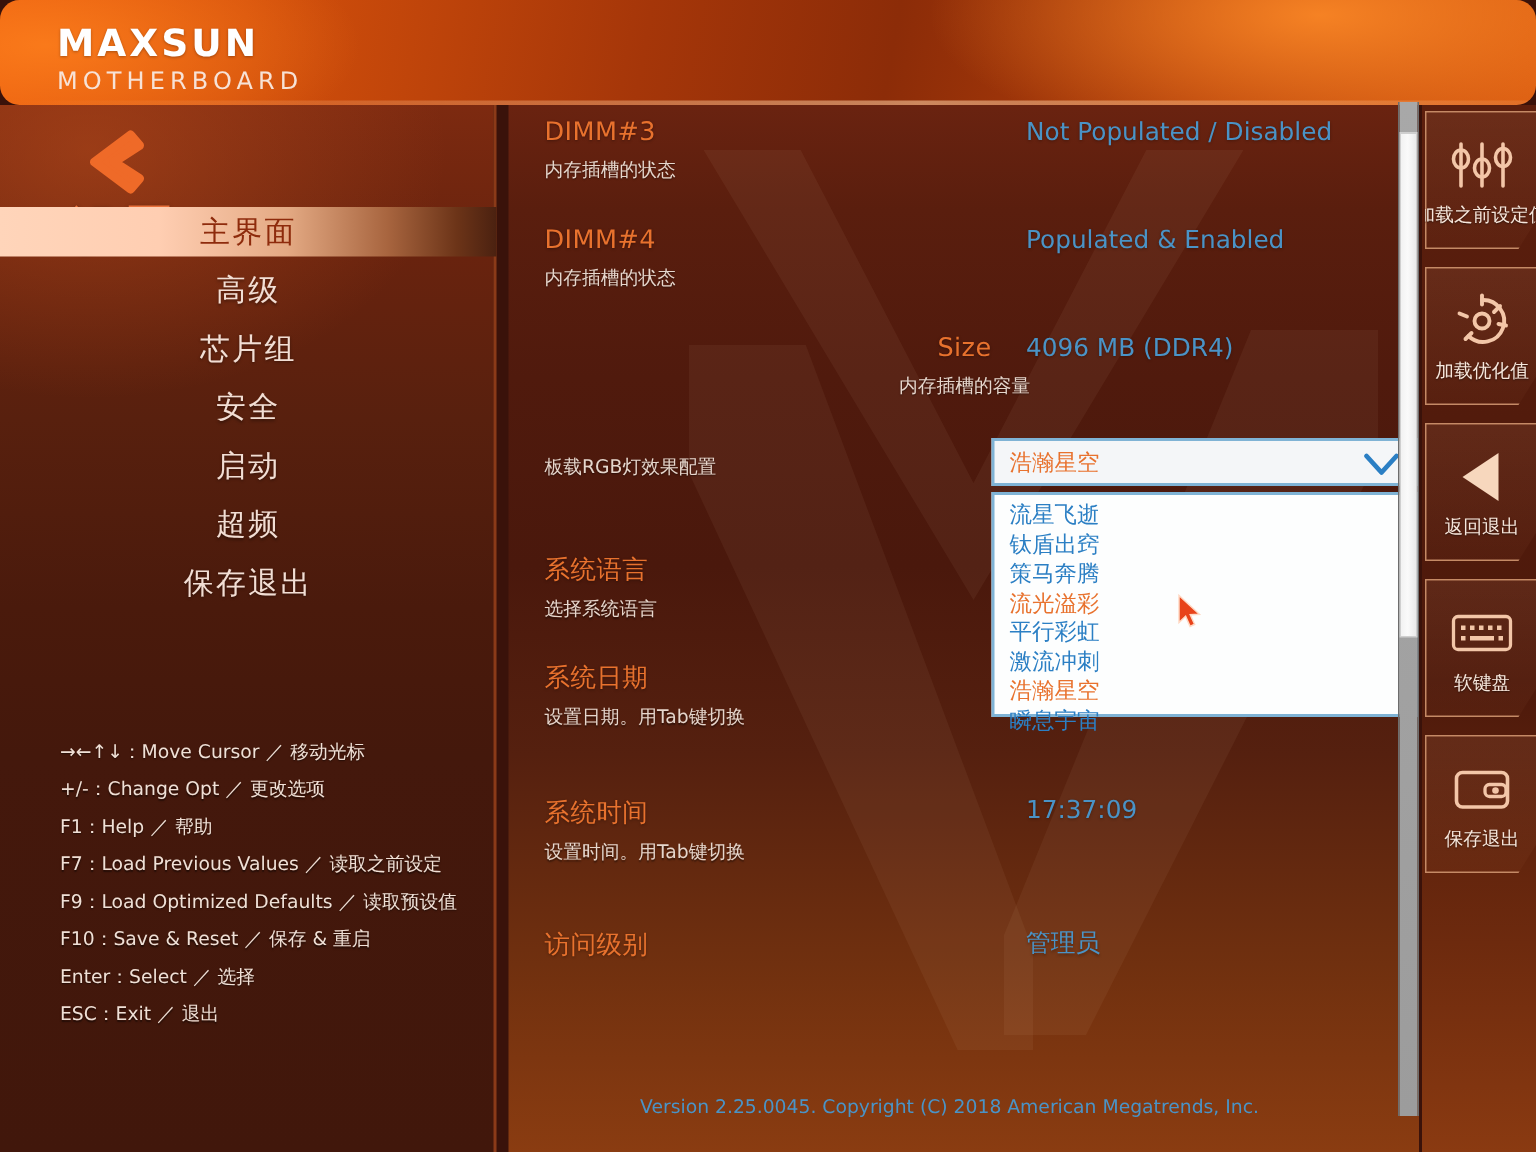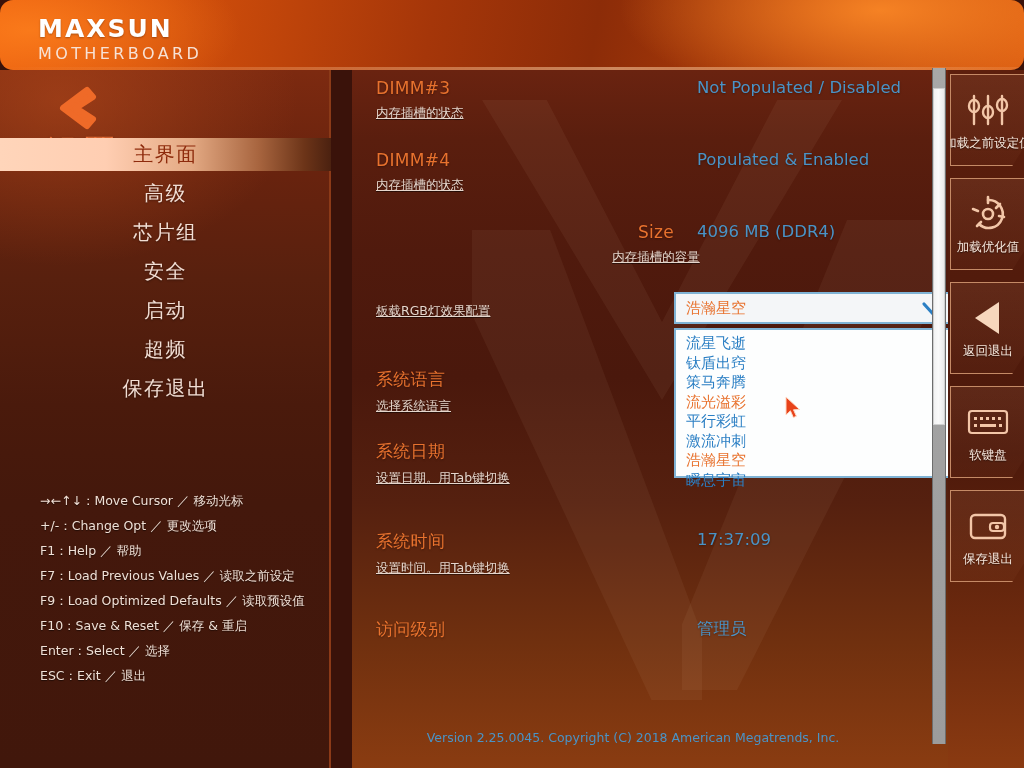--- a/index.html
+++ b/index.html
@@ -67,42 +67,42 @@
   #legend {
     position:absolute; left:40px; top:418px; width:290px;
     font-size:12.5px; color:#f0e0d6; line-height:25px;
     font-family:"DejaVu Sans",sans-serif;
     text-shadow:0 1px 1px rgba(0,0,0,.5);
   }
   #legend div { white-space:nowrap; }
 
   
   #content {
-    position:absolute; left:352px; top:70px; width:607px; height:698px;
+    position:absolute; left:339px; top:70px; width:607px; height:698px;
     overflow:hidden;
     background:
       linear-gradient(180deg,#6a2310 0%,#5a1e0e 10%,#501a0d 26%,#4a180c 44%,#55200f 62%,#70300f 82%,#8a3c11 100%);
   }
   
   #content .wm { position:absolute; opacity:.055; background:#ffd9b5; }
   #wm1 { width:230px; height:470px; left:120px; top:160px;
          clip-path:polygon(0 0, 34% 0, 100% 86%, 100% 100%, 78% 100%, 0 18%); }
   #wm2 { width:250px; height:470px; left:330px; top:150px;
          clip-path:polygon(66% 0, 100% 0, 100% 18%, 22% 100%, 0 100%, 0 86%); }
   #wm3 { width:360px; height:300px; left:130px; top:30px; opacity:.035;
          clip-path:polygon(0 0, 18% 0, 50% 74%, 82% 0, 100% 0, 50% 100%); }
 
   .row { position:absolute; left:24px; width:560px; }
   .row .label {
     font-size:17px; color:#e8722e; font-family:"DejaVu Sans",sans-serif;
     letter-spacing:.3px; text-shadow:0 1px 2px rgba(0,0,0,.35);
   }
   .row .desc {
     font-size:12.5px; color:#e6d6cc; margin-top:7px;
-    font-family:"DejaVu Sans",sans-serif; text-shadow:0 1px 1px rgba(0,0,0,.45);text-decoration:underline;
+    font-family:"DejaVu Sans",sans-serif; text-shadow:0 1px 1px rgba(0,0,0,.45);
   }
   .row .value {
     position:absolute; left:321px; top:0;
     font-size:16.5px; color:#4a93c6; font-family:"DejaVu Sans",sans-serif;
     text-shadow:0 1px 2px rgba(0,0,0,.3);
   }
 
   
   #dd-wrap { position:absolute; left:322px; top:222px; width:284px; }
   #dd-box {

